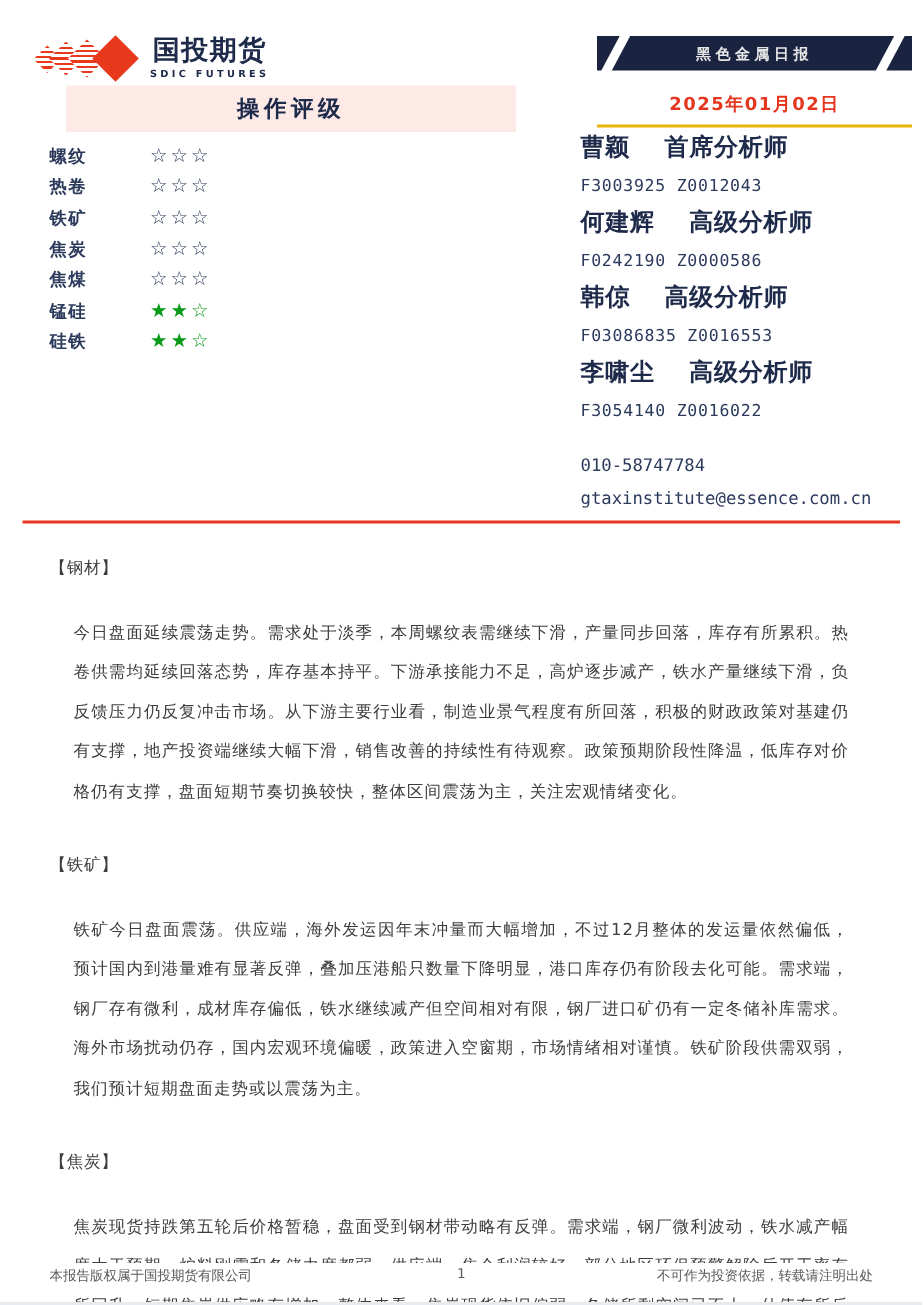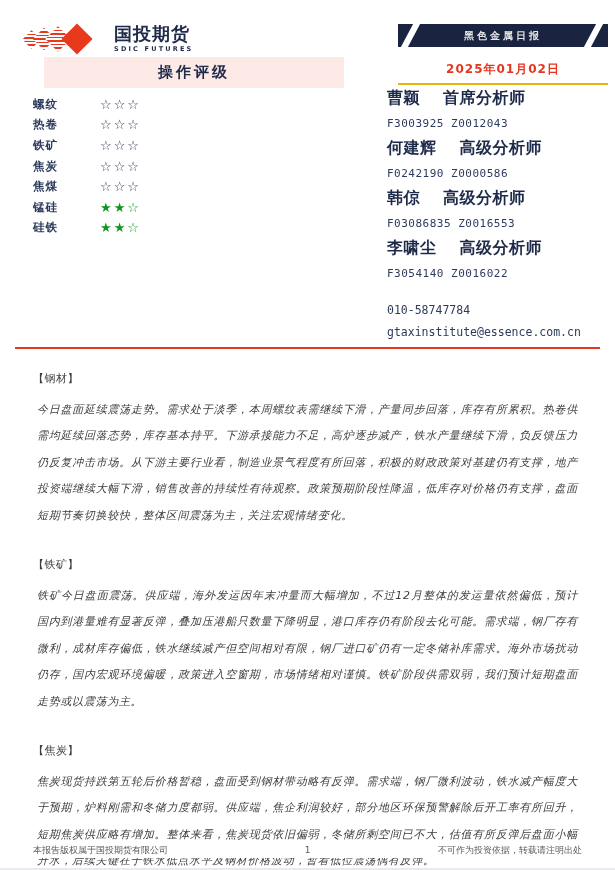--- a/index.html
+++ b/index.html
@@ -2,21 +2,21 @@
 <html><head>
 <meta charset="utf-8">
 <style>
   html,body{margin:0;padding:0;background:#ffffff;}
   .page{
     position:relative;width:615px;height:870px;background:#ffffff;
     font-family:"DejaVu Sans","Liberation Sans",sans-serif;
     overflow:hidden;color:#3d3d3d;
   }
   
-  .logo{position:absolute;left:25px;top:22px;display:flex;align-items:center;gap:23px;}
+  .logo{position:absolute;left:25px;top:22px;display:flex;align-items:center;gap:9px;text-align:center;}
   .diamonds{display:flex;align-items:center;height:34px;position:relative;width:66px;}
   .dia{position:absolute;transform:rotate(45deg);}
   .dia.hatch{background:repeating-linear-gradient(135deg,#e8391d 0 1.5px,#ffffff 1.5px 3.5px);}
   .dia.solid{background:#e8391d;}
   .d1{width:13px;height:13px;left:0;top:11px;}
   .d2{width:16px;height:16px;left:11px;top:9px;}
   .d3{width:18px;height:18px;left:24px;top:8px;}
   .d4{width:22px;height:22px;left:41px;top:6px;}
   .logo-text{display:flex;flex-direction:column;line-height:1;}
   .logo-cn{font-size:18px;font-weight:bold;color:#1e2a4a;letter-spacing:1px;}
@@ -45,21 +45,21 @@
   .an-name{font-size:16px;font-weight:bold;color:#1e2a4a;height:25px;display:flex;align-items:center;gap:23px;letter-spacing:0.5px;}
   .an-reg{font-family:"DejaVu Sans Mono","Liberation Mono",monospace;font-size:11px;color:#2c3a5c;height:25px;display:flex;align-items:center;letter-spacing:0.5px;}
   .contact{margin-top:13px;}
   .contact div{font-family:"DejaVu Sans Mono","Liberation Mono",monospace;font-size:11.5px;color:#2c3a5c;height:22px;display:flex;align-items:center;}
   
   .red-divider{position:absolute;left:15px;right:15px;top:347px;height:2px;background:#e5361f;}
   
   .body-area{position:absolute;left:33px;top:366px;width:549px;}
   .section{margin-bottom:23px;}
   .sec-title{font-size:11px;color:#3d3d3d;line-height:26.5px;letter-spacing:0.5px;}
-  .sec-body{margin:4px;font-size:11px;color:#3d3d3d;line-height:26.5px;text-align:justify;letter-spacing:0.7px;font-style:italic;}
+  .sec-body{margin:16px;font-size:11px;color:#3d3d3d;line-height:26.5px;text-align:justify;letter-spacing:0.7px;}
   
   .footer{position:absolute;left:33px;right:33px;bottom:12px;height:16px;background:#ffffff;
     display:flex;align-items:center;justify-content:space-between;font-size:9px;color:#595959;}
   .footer .page-num{position:absolute;left:0;right:0;text-align:center;}
   .bottom-edge{position:absolute;left:0;right:0;bottom:0;height:2px;background:#e7eaee;}
 </style>
 </head>
 <body>
 
 <div class="page">

